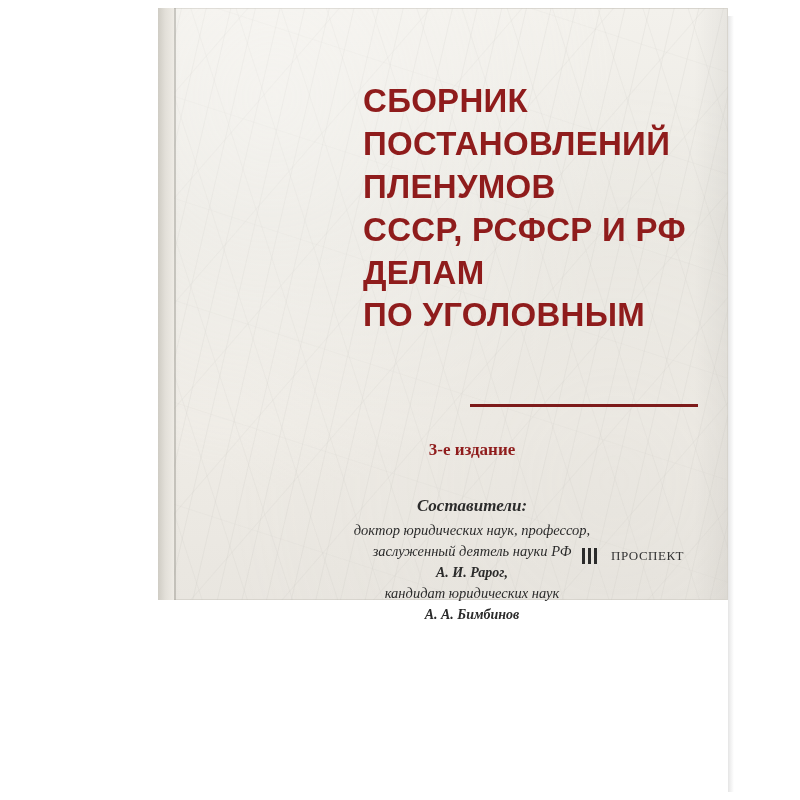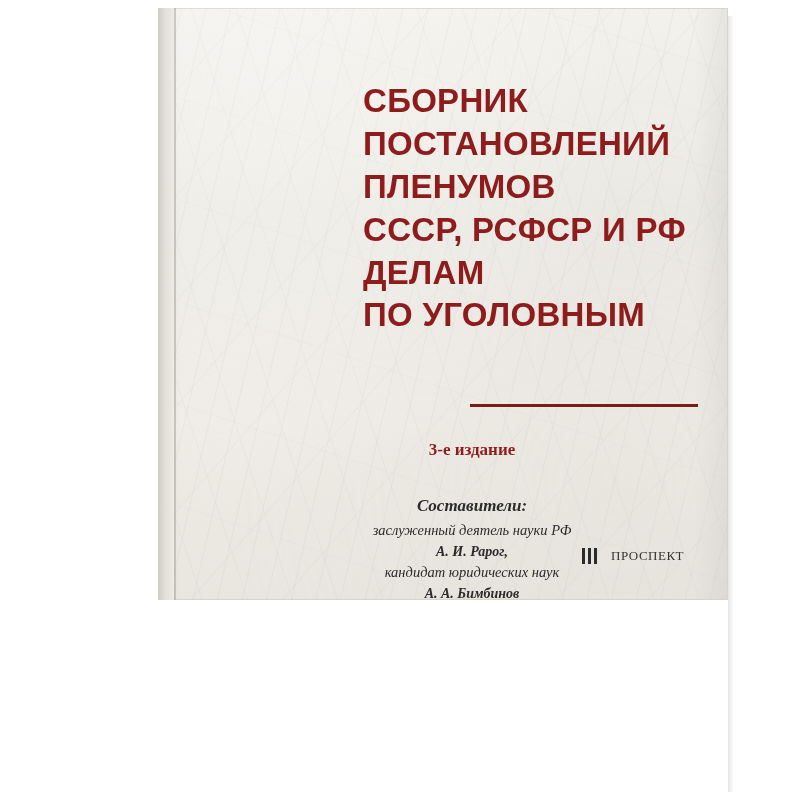--- a/index.html
+++ b/index.html
@@ -203,20 +203,21 @@
         <span class="line">ДЕЛАМ</span>
         <span class="line">ПО УГОЛОВНЫМ</span>
       </div>
 
       <div class="rule"></div>
 
       <div class="edition">3-е издание</div>
 
       <div class="compilers">
         <div class="heading">Составители:</div>
+        <div class="small">доктор юридических наук, профессор,</div>
         <div class="small">заслуженный деятель науки РФ</div>
         <div class="name">А. И. Рарог,</div>
         <div class="small">кандидат юридических наук</div>
         <div class="name">А. А. Бимбинов</div>
       </div>
 
       <div class="publisher">
         <span class="pub-mark"></span>
         <span>ПРОСПЕКТ</span>
       </div>

